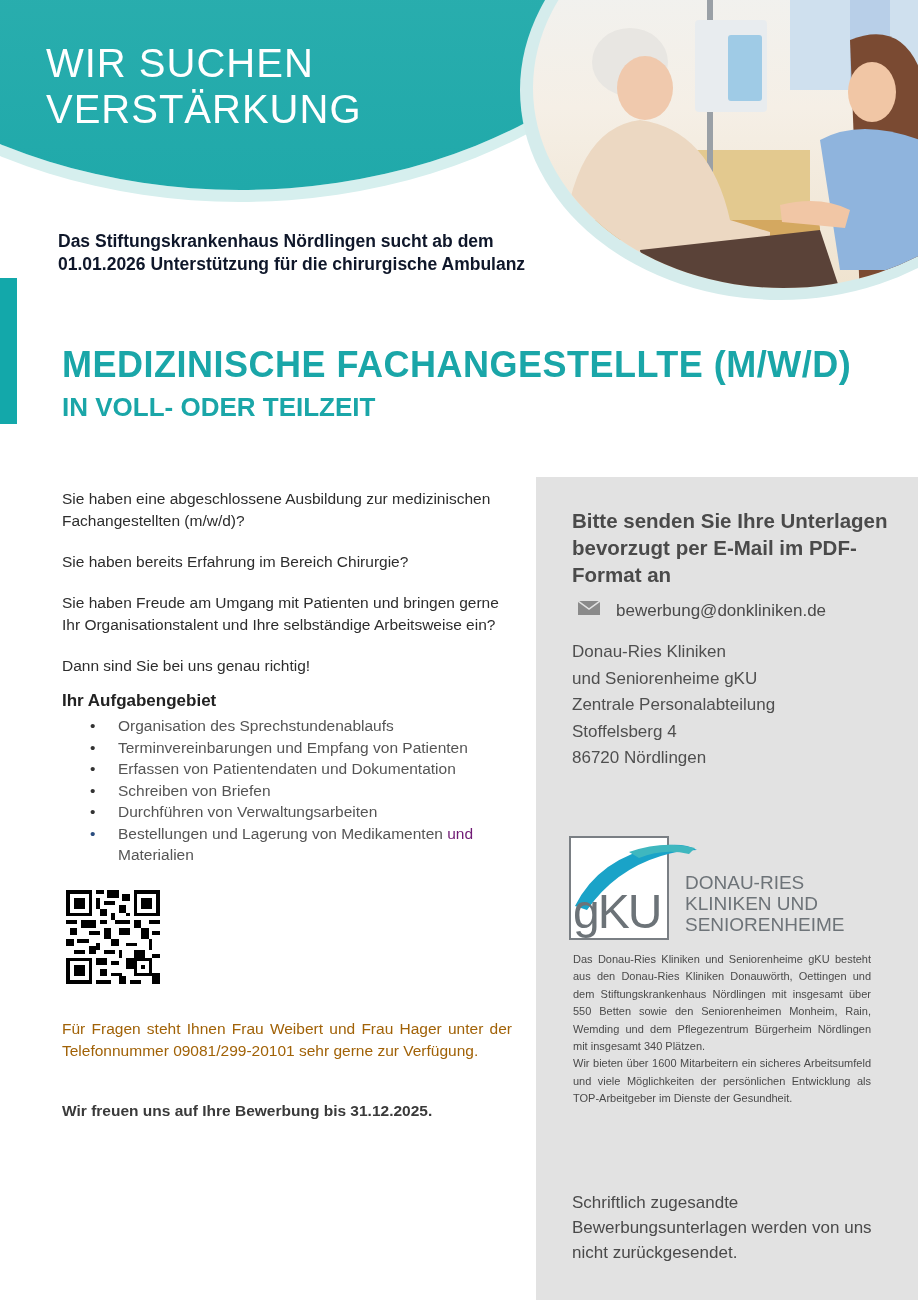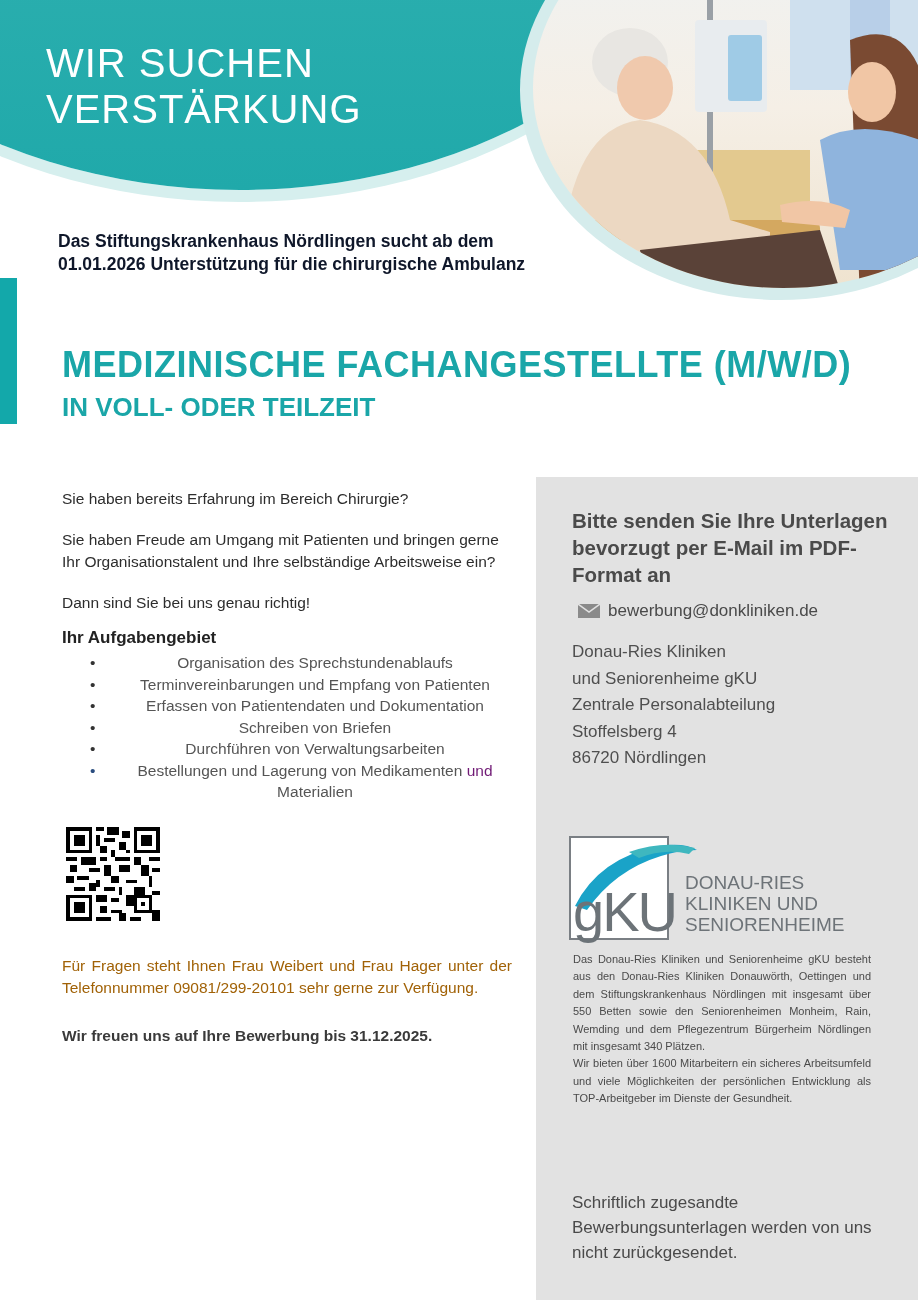--- a/index.html
+++ b/index.html
@@ -44,44 +44,44 @@
   }
   .job-subtitle {
     position: absolute; left: 62px; top: 391px;
     color: #1aa6a8; font-size: 26px; line-height: 32px; font-weight: bold;
   }
 
   
   .left-col { position: absolute; left: 62px; top: 488px; width: 450px; font-size: 15.5px; color: #2d2d2d; }
   .left-col p.q { line-height: 22px; margin-bottom: 19px; }
   .tasks-title { font-weight: bold; font-size: 17px; color: #222; margin-top: 14px; margin-bottom: 4px; }
-  .tasks { list-style: none; margin-left: 28px; color: #555; text-align: center; }
+  .tasks { list-style: none; margin-left: 28px; color: #555; }
   .tasks li { position: relative; padding-left: 28px; line-height: 21.5px; font-size: 15.5px; }
   .tasks li::before { content: "•"; position: absolute; left: 0; color: #333; }
   .tasks li.blue::before { color: #2a4d7f; }
   .tasks li .und { color: #701a75; }
   .offer { color: #555; line-height: 22px; margin-top: 16px; }
   .qr { margin-top: 24px; margin-left: 4px; width: 94px; height: 94px; }
   .contact { color: #a16207; line-height: 22px; margin-top: 30px; text-align: justify; }
-  .closing { font-weight: bold; color: #3a3a3a; margin-top: 28px; font-size: 15.5px; }
+  .closing { font-weight: bold; color: #3a3a3a; margin-top: 40px; font-size: 15.5px; }
 
   
   .panel { position: absolute; left: 536px; top: 477px; width: 382px; height: 913px; background: #e2e2e2; }
   .panel-heading {
     position: absolute; left: 36px; top: 30px; width: 320px;
     font-size: 20.5px; line-height: 27px; font-weight: bold; color: #4a4a4a;
   }
-  .email-row { position: absolute; left: 34px; top: 124px; display: flex; align-items: center; gap: 8px; padding-left: 8px; }
+  .email-row { position: absolute; left: 34px; top: 124px; display: flex; align-items: flex-start; gap: 16px; padding-left: 8px; }
   .email-row .mail-icon { width: 22px; height: 14px; }
   .email-row span { font-size: 17px; color: #4a4a4a; }
   .address { position: absolute; left: 36px; top: 162px; font-size: 17px; line-height: 26.5px; color: #4f4f4f; }
 
   .logo { position: absolute; left: 33px; top: 359px; width: 290px; height: 104px; }
   .logo .box { position: absolute; left: 0; top: 0; width: 100px; height: 104px; border: 2px solid #7a7f84; background: #fff; }
-  .logo .gku { position: absolute; left: 4px; top: 52px; font-size: 56px; color: #6c7378; letter-spacing: -2px; line-height: 48px; }
+  .logo .gku { position: absolute; left: 4px; top: 52px; font-size: 48px; color: #6c7378; letter-spacing: -2px; line-height: 48px; }
   .logo .brand { position: absolute; left: 116px; top: 36px; font-size: 19px; line-height: 21px; color: #6d7378; }
   .logo svg { position: absolute; left: 0; top: 0; }
 
   .about {
     position: absolute; left: 37px; top: 474px; width: 298px;
     font-size: 11px; line-height: 17.4px; color: #4a4a4a; text-align: justify;
   }
   .footer-note { position: absolute; left: 36px; top: 713px; width: 320px; font-size: 17px; line-height: 25px; color: #4a4a4a; }
 </style>
 </head>
@@ -121,20 +121,21 @@
 </div>
 
 <p class="intro">Das Stiftungskrankenhaus Nördlingen sucht ab dem 01.01.2026 Unterstützung für die chirurgische Ambulanz</p>
 
 <div class="side-bar"></div>
 
 <h2 class="job-title">MEDIZINISCHE FACHANGESTELLTE (M/W/D)</h2>
 <h3 class="job-subtitle">IN VOLL- ODER TEILZEIT</h3>
 
 <div class="left-col">
+  <p class="q">Sie haben eine abgeschlossene Ausbildung zur medizinischen Fachangestellten (m/w/d)?</p>
   <p class="q">Sie haben bereits Erfahrung im Bereich Chirurgie?</p>
   <p class="q">Sie haben Freude am Umgang mit Patienten und bringen gerne Ihr Organisationstalent und Ihre selbständige Arbeitsweise ein?</p>
   <p class="q" style="margin-bottom:0">Dann sind Sie bei uns genau richtig!</p>
 
   <div class="tasks-title">Ihr Aufgabengebiet</div>
   <ul class="tasks">
     <li>Organisation des Sprechstundenablaufs</li>
     <li>Terminvereinbarungen und Empfang von Patienten</li>
     <li>Erfassen von Patientendaten und Dokumentation</li>
     <li>Schreiben von Briefen</li>

